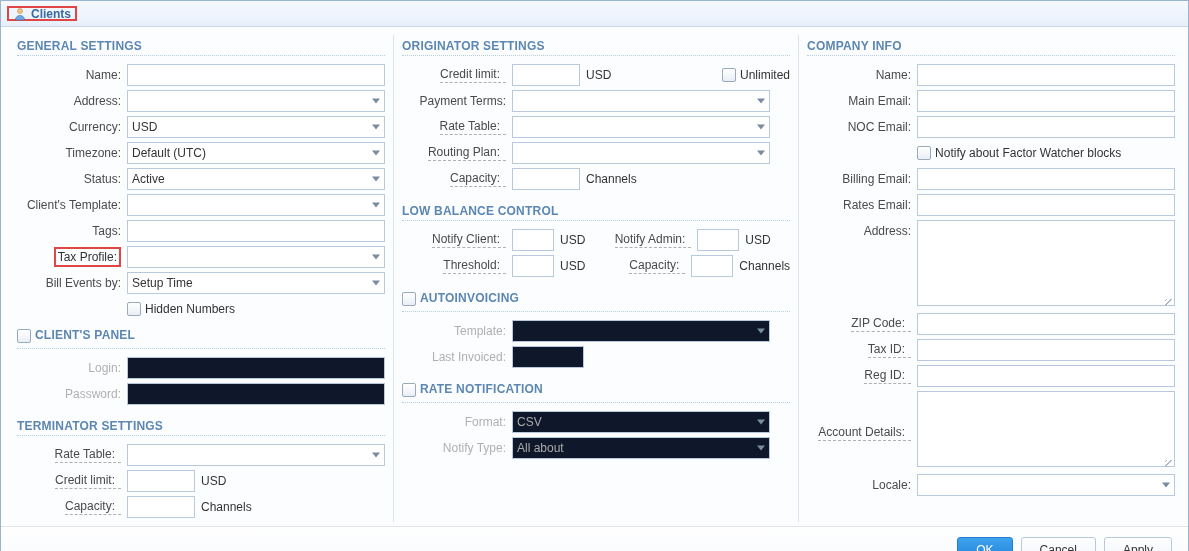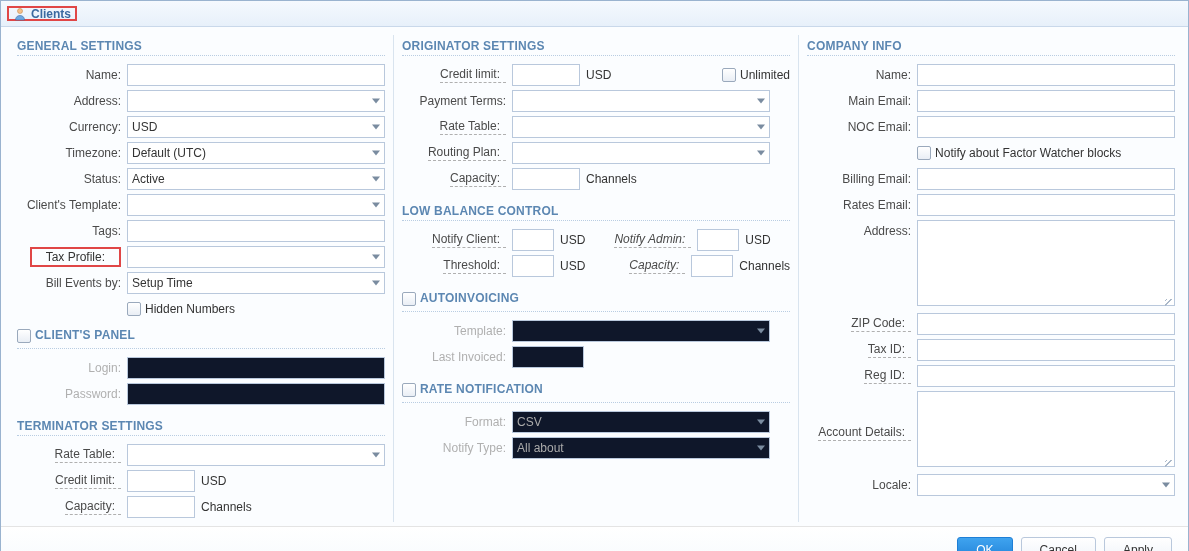--- a/index.html
+++ b/index.html
@@ -78,21 +78,21 @@
     flex: 0 0 110px;
     text-align: right;
     padding-right: 6px;
   }
   .lbl-red-underline {
     border-bottom: 2px solid #e04646;
     padding-bottom: 1px;
   }
   .lbl-red-box {
     border: 2px solid #e04646;
-    padding: 1px 14px;
+    padding: 1px 2px;
     display: inline-block;
   }
   .input, .select, .textarea {
     border: 1px solid #b9c8dc;
     background: #fff;
     height: 22px;
     font-size: 12px;
     padding: 2px 4px;
     color: #333;
   }
@@ -137,21 +137,21 @@
     margin-left: auto;
     display: flex;
     align-items: center;
   }
   .subrow {
     display: flex;
     gap: 18px;
   }
   .subrow .half { display: flex; align-items: center; }
   .subrow .lbl { flex: 0 0 110px; }
-  .subrow .half:nth-child(2) .lbl { flex: 0 0 88px; font-style: italic; }
+  .subrow .half:nth-child(2) .lbl { flex: 0 0 88px; }
   .check-row {
     display: flex;
     align-items: center;
     margin: 8px 0 4px 0;
   }
   .disabled-label { color: #b0b0b0; }
   .textarea {
     height: 86px;
     width: 258px;
     resize: none;

